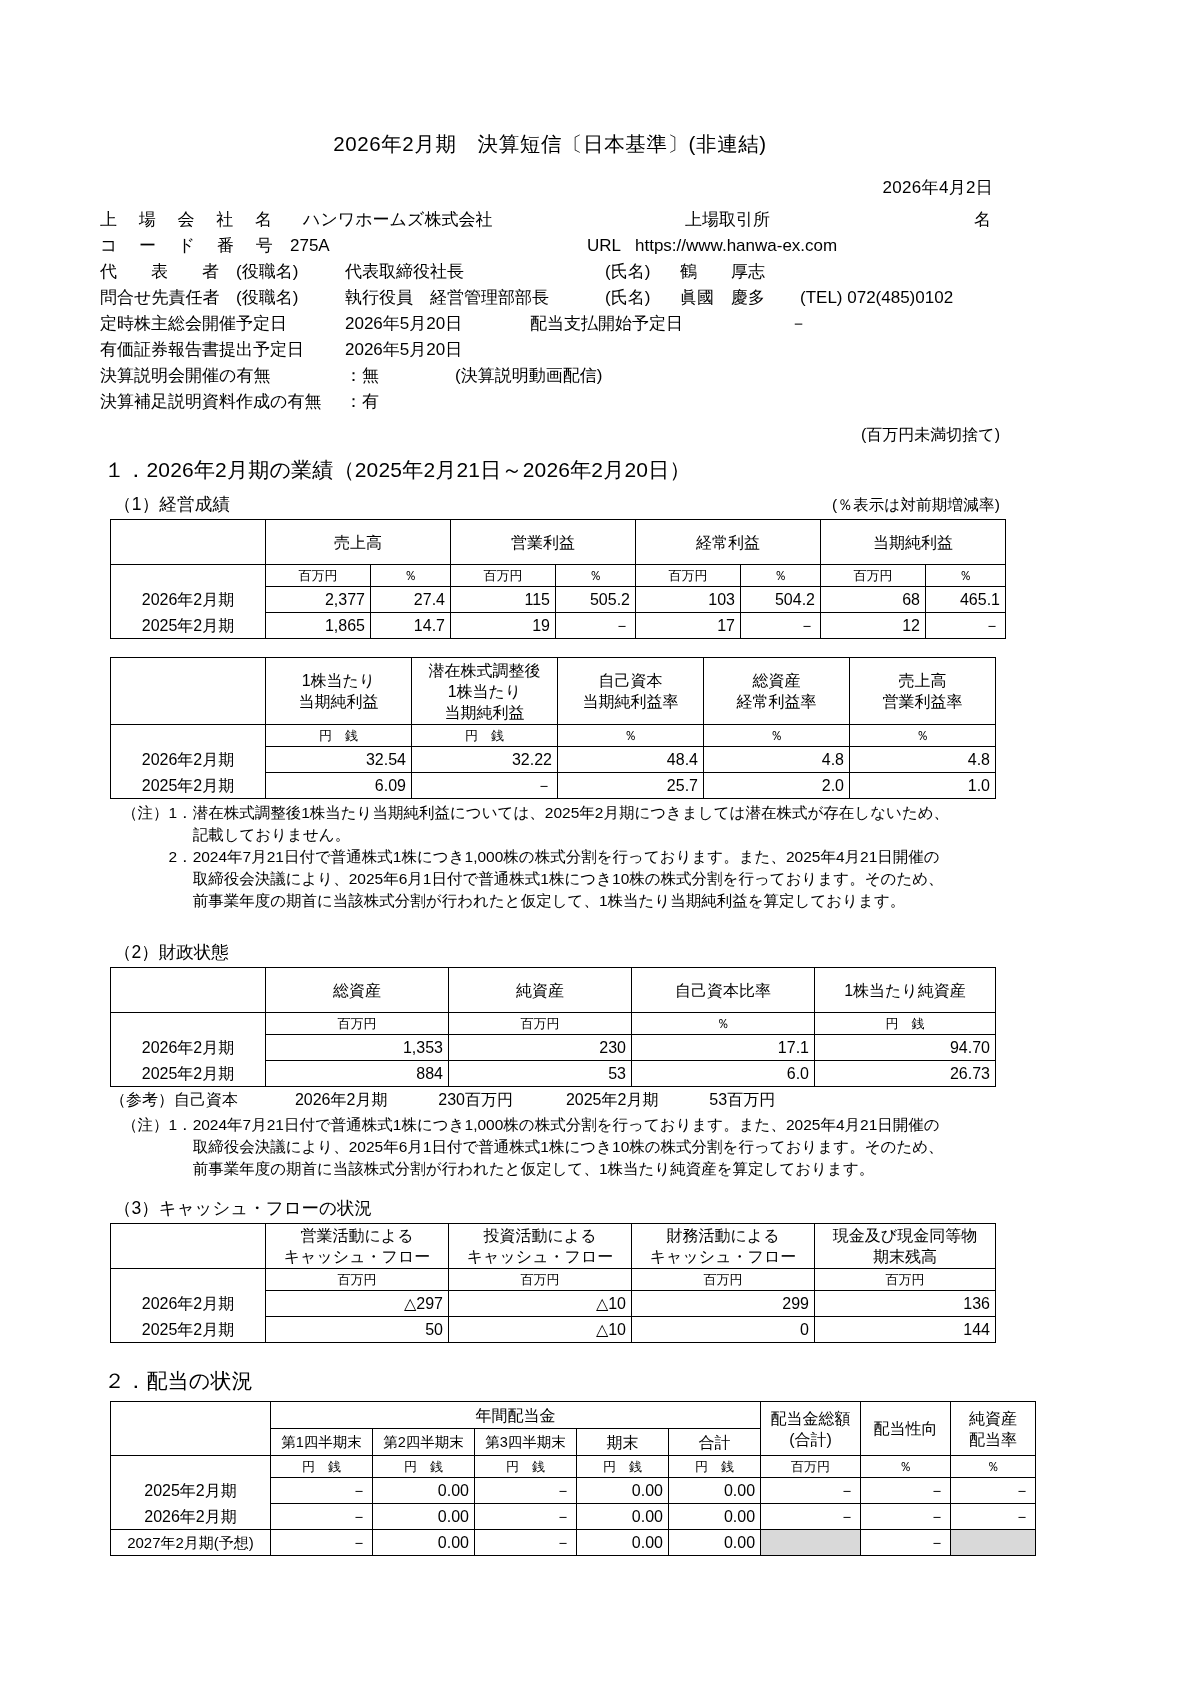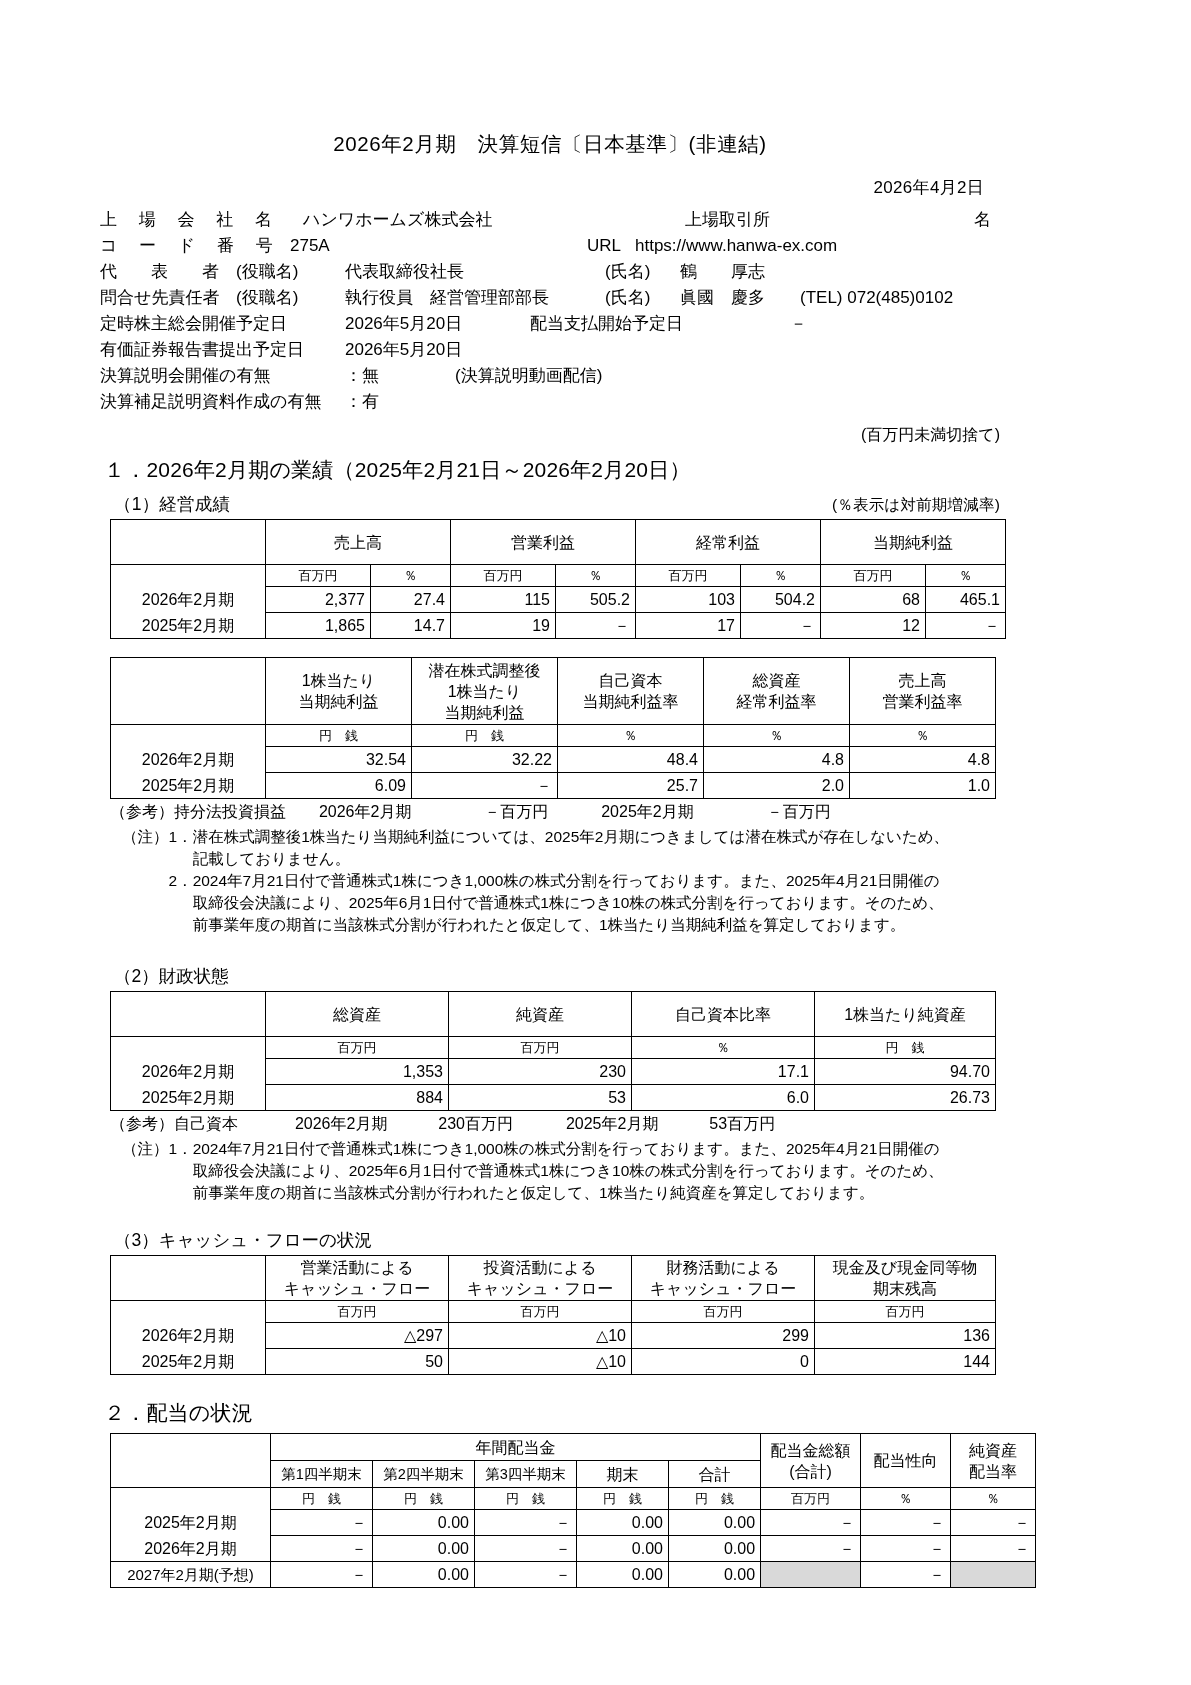--- a/index.html
+++ b/index.html
@@ -34,21 +34,21 @@
   .doc-title {
     text-align: center;
     font-size: 20.5px;
     letter-spacing: 0.6px;
     margin: 0 0 18px 0;
     white-space: nowrap;
   }
   .date-right {
     text-align: right;
     font-size: 17px;
-    margin: 0 16px 8px 0;
+    margin: 0 7px 8px 0;
     letter-spacing: 0.3px;
   }
   .hdr-line {
     font-size: 17px;
     line-height: 26px;
     white-space: nowrap;
     position: relative;
     height: 26px;
   }
   .spread-6 { letter-spacing: 8.5px; }
@@ -312,31 +312,20 @@
       <td class="period nb-top">2025年2月期</td>
       <td class="rt">6.09</td>
       <td class="rt">－</td>
       <td class="rt">25.7</td>
       <td class="rt">2.0</td>
       <td class="rt">1.0</td>
     </tr>
   </tbody>
       </table>
 
-  <div class="ref-line">
-    <span>（参考）持分法投資損益</span>
-    <span style="display:inline-block;width:24px"></span>
-    <span>2026年2月期</span>
-    <span style="display:inline-block;width:64px"></span>
-    <span>－百万円</span>
-    <span style="display:inline-block;width:44px"></span>
-    <span>2025年2月期</span>
-    <span style="display:inline-block;width:64px"></span>
-    <span>－百万円</span>
-  </div>
 
   <div class="notes">
     <div class="nrow">
       <span class="nlbl">（注）</span>
       <span class="nlbl">1．</span>
       <span class="nbody">
         <div>潜在株式調整後1株当たり当期純利益については、2025年2月期につきましては潜在株式が存在しないため、</div>
         <div>記載しておりません。</div>
       </span>
     </div>
@@ -410,21 +399,21 @@
       <span class="nlbl">（注）</span>
       <span class="nlbl">1．</span>
       <span class="nbody">
         <div>2024年7月21日付で普通株式1株につき1,000株の株式分割を行っております。また、2025年4月21日開催の</div>
         <div>取締役会決議により、2025年6月1日付で普通株式1株につき10株の株式分割を行っております。そのため、</div>
         <div>前事業年度の期首に当該株式分割が行われたと仮定して、1株当たり純資産を算定しております。</div>
       </span>
     </div>
   </div>
 
-  <div class="sub-title-plain" style="margin-top:24px">（3）キャッシュ・フローの状況</div>
+  <div class="sub-title-plain" style="margin-top:16px">（3）キャッシュ・フローの状況</div>
 
   <table class="fin">
     <colgroup>
       <col style="width:155px">
           <col style="width:183px">
           <col style="width:183px">
       <col style="width:183px">
           <col style="width:181px">
     </colgroup>
     <tbody>

